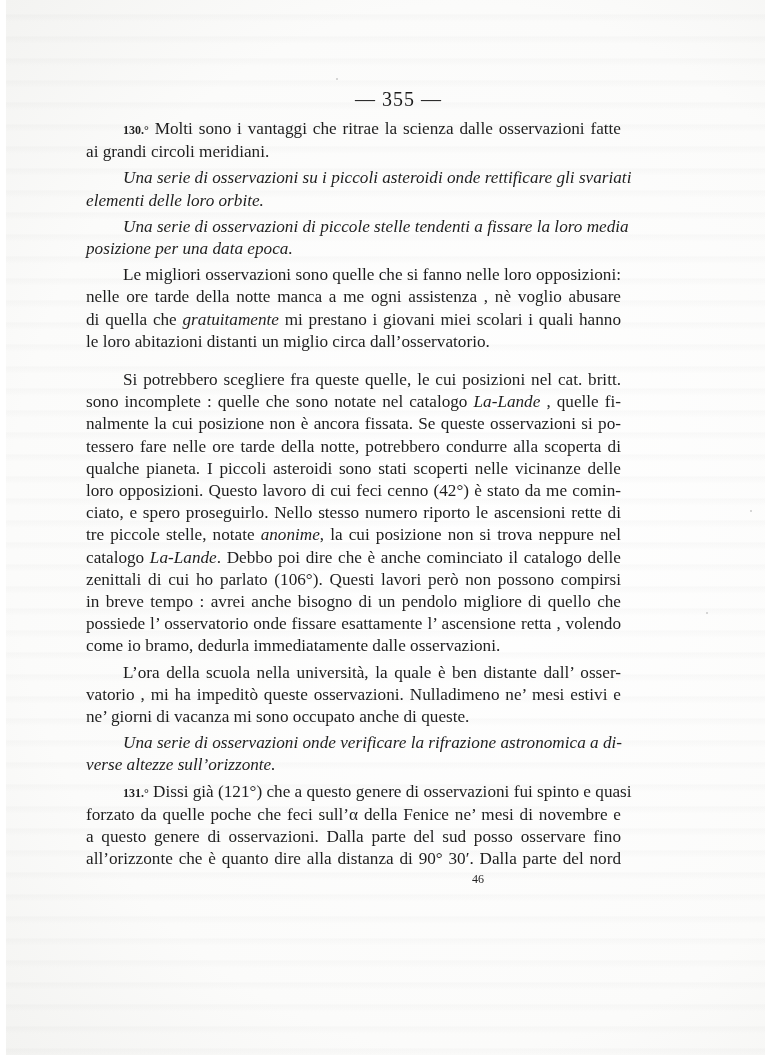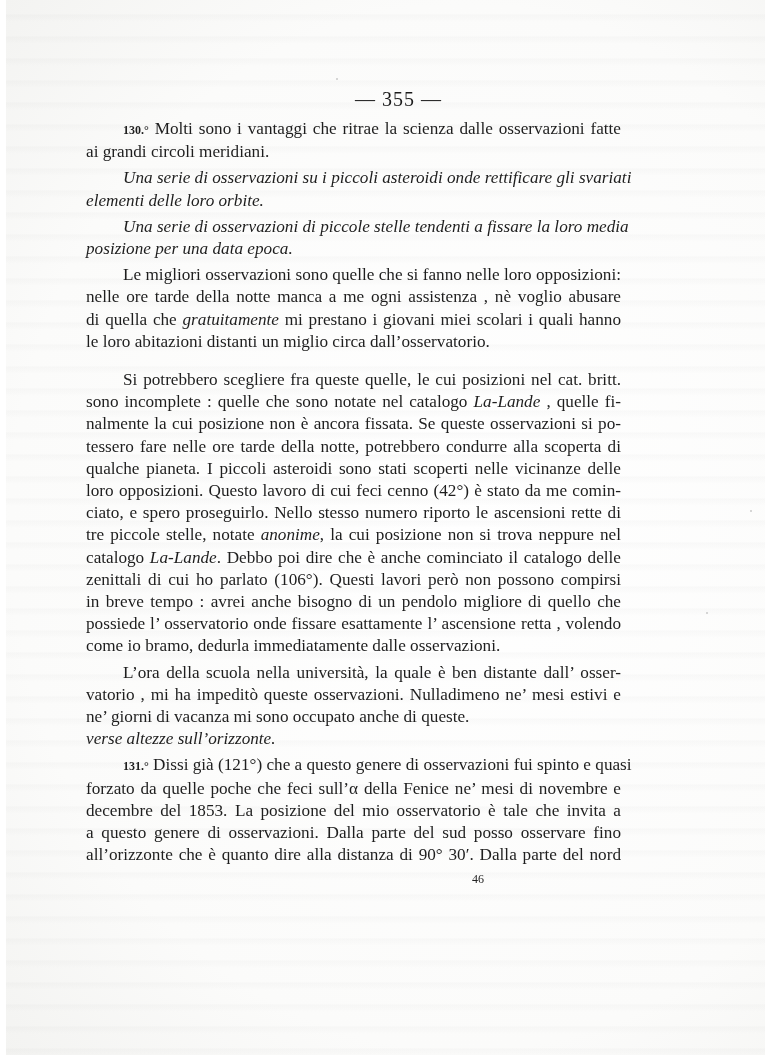--- a/index.html
+++ b/index.html
@@ -81,26 +81,26 @@
         <span class="line"><span>in breve tempo : avrei anche bisogno di un pendolo migliore di quello che</span></span>
         <span class="line"><span>possiede l’ osservatorio onde fissare esattamente l’ ascensione retta , volendo</span></span>
         <span class="line last"><span>come io bramo, dedurla immediatamente dalle osservazioni.</span></span>
       </div>
       <div style="position: relative;">
         <span class="line" style="padding-left: 37px; margin-top: 4px;"><span>L’ora della scuola nella università, la quale è ben distante dall’ osser-</span></span>
         <span class="line"><span>vatorio , mi ha impeditò queste osservazioni. Nulladimeno ne’ mesi estivi e</span></span>
         <span class="line last"><span>ne’ giorni di vacanza mi sono occupato anche di queste.</span></span>
       </div>
       <div style="position: relative;">
+        <span class="line" style="padding-left: 37px; margin-top: 4px;"><span class="it">Una serie di osservazioni onde verificare la rifrazione astronomica a di-</span></span>
         <span class="line last"><span class="it">verse altezze sull’orizzonte.</span></span>
       </div>
       <div style="position: relative;">
         <span class="line" style="padding-left: 37px; margin-top: 4px;"><span class="num">131.°</span><span> Dissi già (121°) che a questo genere di osservazioni fui spinto e quasi</span></span>
         <span class="line"><span>forzato da quelle poche che feci sull’α della Fenice ne’ mesi di novembre e</span></span>
-        <span class="line"><span>decembre del 1853. La posizione del mio osservatorio è tale che invita a</span></span>
         <span class="line"><span>a questo genere di osservazioni. Dalla parte del sud posso osservare fino</span></span>
         <span class="line"><span>all’orizzonte che è quanto dire alla distanza di 90° 30′. Dalla parte del nord</span></span>
       </div>
     </div>
 
   <div class="signature">46</div>
 
   <span class="speck" style="left:330px;top:78px"></span>
   <span class="speck" style="left:744px;top:510px"></span>
   <span class="speck" style="left:700px;top:612px"></span>

